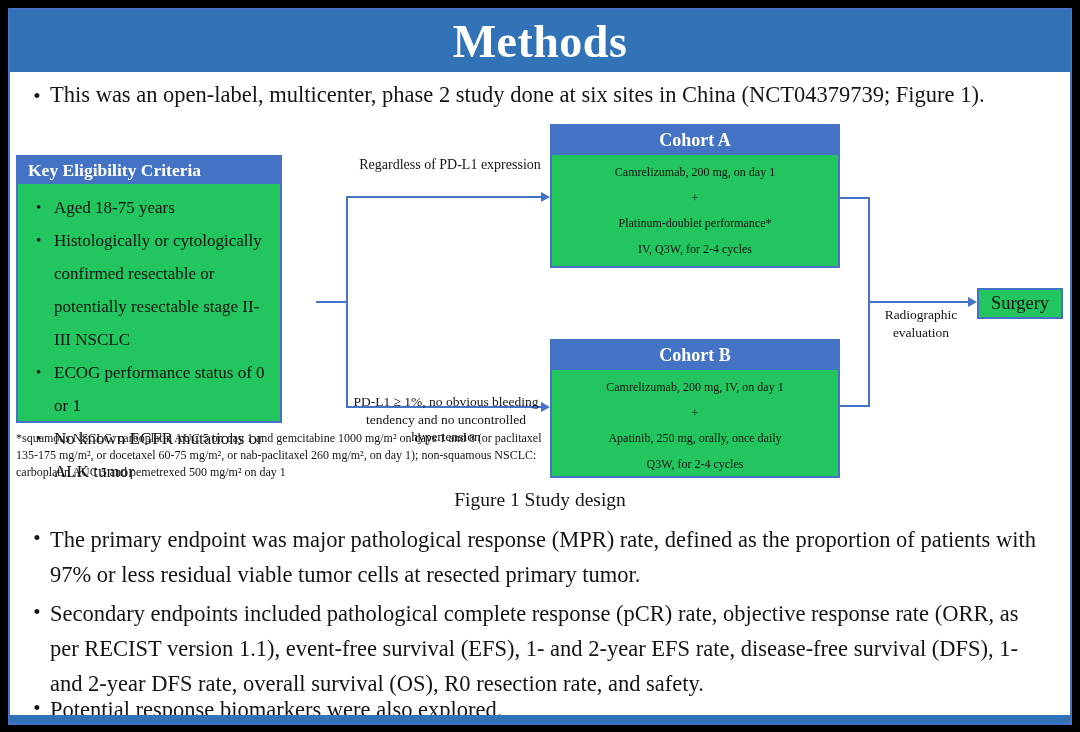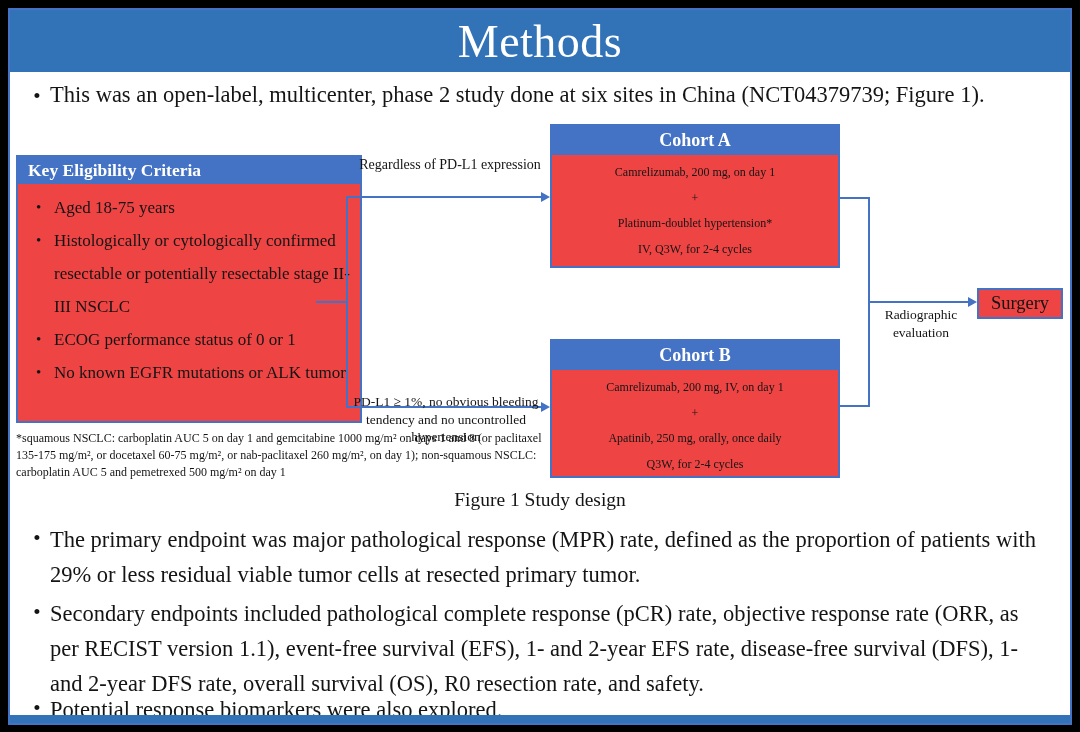--- a/index.html
+++ b/index.html
@@ -5,33 +5,33 @@
   :root{
     --banner:#3273b8; --hdr:#4472c4; --line:#4472c4; --ink:#141414;
   }
   html,body{margin:0;padding:0;background:#000;}
   .frame{position:relative;width:1080px;height:732px;background:#000;border-radius:12px;overflow:hidden;
          font-family:"Liberation Serif","DejaVu Serif",serif;color:var(--ink);}
   .slide{position:absolute;left:8px;top:8px;width:1064px;height:717px;background:#fff;
          border:2px solid var(--hdr);box-sizing:border-box;}
   .banner{position:absolute;left:0;top:0;width:100%;height:62px;background:var(--banner);
           display:flex;align-items:center;justify-content:center;}
-  .banner h1{margin:0;color:#fff;font-size:46px;font-weight:normal;letter-spacing:.5px;}
+  .banner h1{margin:0;color:#fff;font-size:46px;font-weight:bold;letter-spacing:.5px;}
   .bottombar{position:absolute;left:0;bottom:0;width:100%;height:8px;background:var(--banner);}
 
   .bullet{position:absolute;left:14px;right:18px;display:flex;}
   .bullet .dot{width:26px;flex:0 0 26px;font-size:21px;line-height:32px;text-align:center;}
   .bullet .btext{flex:1;font-size:22.5px;line-height:35px;}
   .intro{top:70px;}
   .intro .btext{line-height:30px;}
 
   
-  .fbox{position:absolute;border:2px solid var(--hdr);background:#ef4444;box-sizing:border-box;}
+  .fbox{position:absolute;border:2px solid var(--hdr);background:#22c55e;box-sizing:border-box;}
   .fbox .fhdr{background:var(--hdr);color:#fff;font-weight:bold;display:flex;align-items:center;}
-  .elig{left:6px;top:145px;width:346px;height:268px;}
+  .elig{left:6px;top:145px;width:266px;height:268px;}
   .elig .fhdr{height:27px;font-size:17.5px;padding-left:10px;}
   .elig ul{margin:7px 0 0 0;padding:0 6px 0 22px;list-style:none;}
   .elig li{position:relative;font-size:17px;line-height:33px;padding-left:14px;}
   .elig li::before{content:"•";position:absolute;left:-4px;font-size:15px;}
   .cohort{left:540px;width:290px;text-align:center;}
   .cohort .fhdr{height:29px;font-size:18px;justify-content:center;}
   .cohort .cline{font-size:12px;line-height:25.5px;}
   .cohort .cbody{padding-top:5px;}
   .cohort-a{top:114px;height:144px;}
   .cohort-b{top:329px;height:139px;}
@@ -86,21 +86,21 @@
     <div class="ahead" style="left:531px;top:392px;"></div>
 
     <div class="flabel" style="left:348px;top:146px;width:184px;">Regardless of PD-L1 expression</div>
     <div class="flabel small" style="left:340px;top:336px;width:192px;">PD-L1 ≥ 1%, no obvious bleeding tendency and no uncontrolled hypertension</div>
 
     <div class="fbox cohort cohort-a">
       <div class="fhdr">Cohort A</div>
       <div class="cbody">
         <div class="cline">Camrelizumab, 200 mg, on day 1</div>
         <div class="cline">+</div>
-        <div class="cline">Platinum-doublet hypertension*</div>
+        <div class="cline">Platinum-doublet performance*</div>
         <div class="cline">IV, Q3W, for 2-4 cycles</div>
       </div>
     </div>
 
     <div class="fbox cohort cohort-b">
       <div class="fhdr">Cohort B</div>
       <div class="cbody">
         <div class="cline">Camrelizumab, 200 mg, IV, on day 1</div>
         <div class="cline">+</div>
         <div class="cline">Apatinib, 250 mg, orally, once daily</div>
@@ -117,21 +117,21 @@
 
     <div class="fbox surgery">
       <span>Surgery</span>
     </div>
 
     <div class="footnote">*squamous NSCLC: carboplatin AUC 5 on day 1 and gemcitabine 1000 mg/m² on days 1 and 8 (or paclitaxel 135-175 mg/m², or docetaxel 60-75 mg/m², or nab-paclitaxel 260 mg/m², on day 1); non-squamous NSCLC: carboplatin AUC 5 and pemetrexed 500 mg/m² on day 1</div>
     <div class="caption">Figure 1 Study design</div>
 
     <div class="bullet b2">
       <span class="dot">•</span>
-      <div class="btext">The primary endpoint was major pathological response (MPR) rate, defined as the proportion of patients with 29% or less residual viable tumor cells at resected primary tumor.</div>
+      <div class="btext">The primary endpoint was major pathological response (MPR) rate, defined as the proportion of patients with 97% or less residual viable tumor cells at resected primary tumor.</div>
     </div>
     <div class="bullet b3">
       <span class="dot">•</span>
       <div class="btext">Secondary endpoints included pathological complete response (pCR) rate, objective response rate (ORR, as per RECIST version 1.1), event-free survival (EFS), 1- and 2-year EFS rate, disease-free survival (DFS), 1- and 2-year DFS rate, overall survival (OS), R0 resection rate, and safety.</div>
     </div>
     <div class="bullet b4">
       <span class="dot">•</span>
       <div class="btext">Potential response biomarkers were also explored.</div>
     </div>
 

